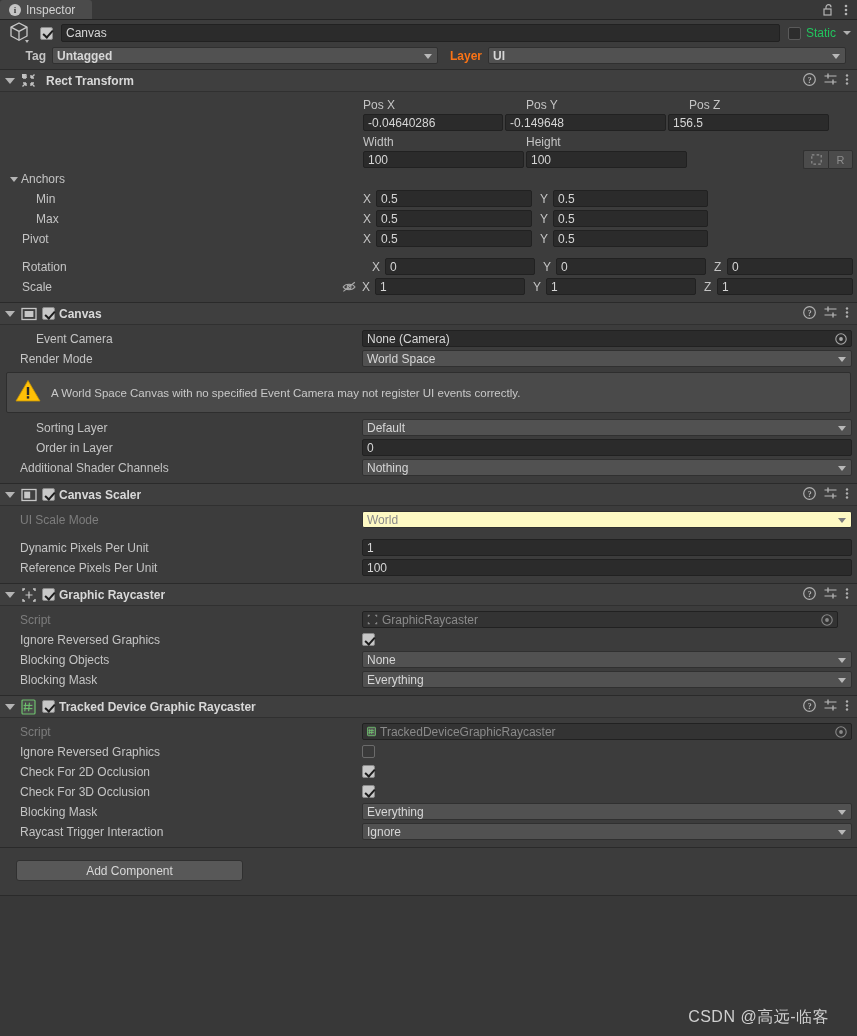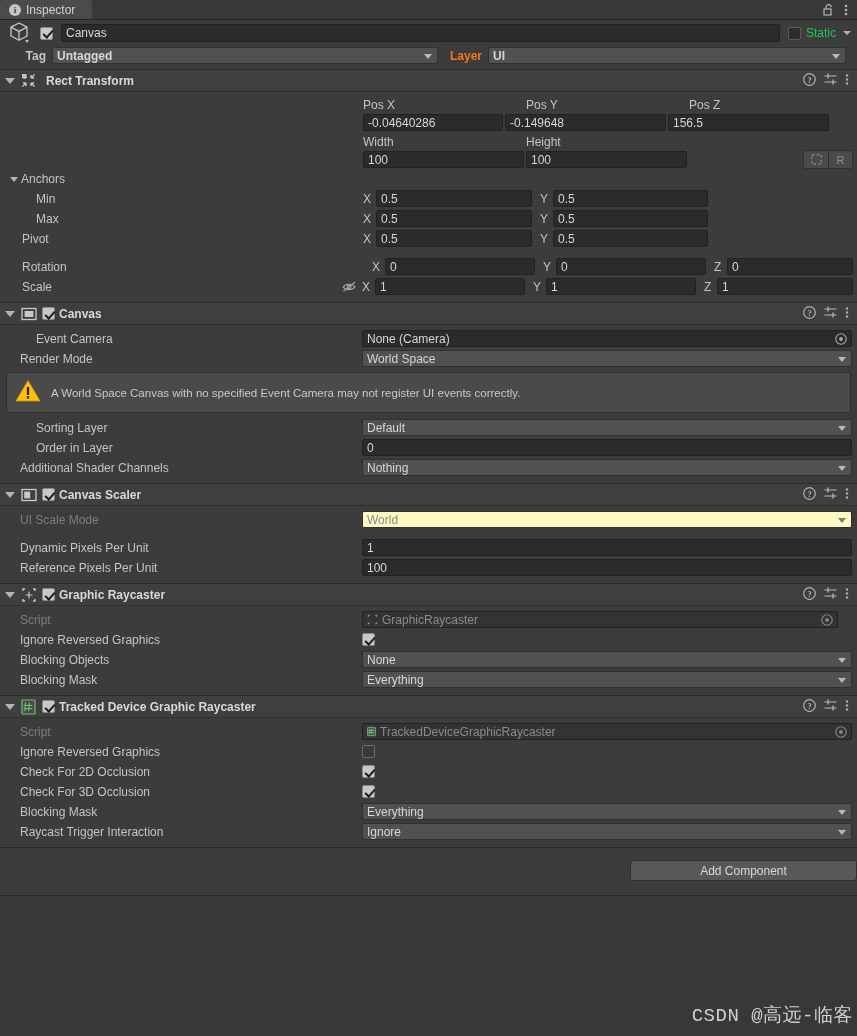--- a/index.html
+++ b/index.html
@@ -209,40 +209,40 @@
     min-height: 36px;
     display: flex; align-items: center;
     padding: 6px 8px;
     gap: 10px;
   }
   .warn-text { font-size: 11.5px; color: #c9c9c9; }
 
   .addcomp-area {
     background: #3c3c3c;
     padding: 12px 0 14px 16px;
-    display: flex; justify-content: flex-end;
+    display: flex; justify-content: flex-start;
     border-bottom: 1px solid #2a2a2a;
   }
   .addcomp-btn {
     width: 227px; height: 21px;
     background: #585858;
     border: 1px solid #303030;
     border-radius: 3px;
     display: flex; align-items: center; justify-content: center;
     color: #d8d8d8; font-size: 12px;
   }
 
   .filler { background: #383838; flex: 1; }
 
   .watermark {
     position: absolute;
-    right: 4px; bottom: 8px;
-    font-size: 19px;
+    right: 28px; bottom: 8px;
+    font-size: 16px;
     color: #cfcfcf;
-    font-family: Liberation Mono, monospace;
+    font-family: Liberation Sans, sans-serif;
     letter-spacing: 0.5px;
   }
 
   .page {
     display: flex; flex-direction: column;
     height: 1036px;
   }
 </style>
 </head>
 <body>

